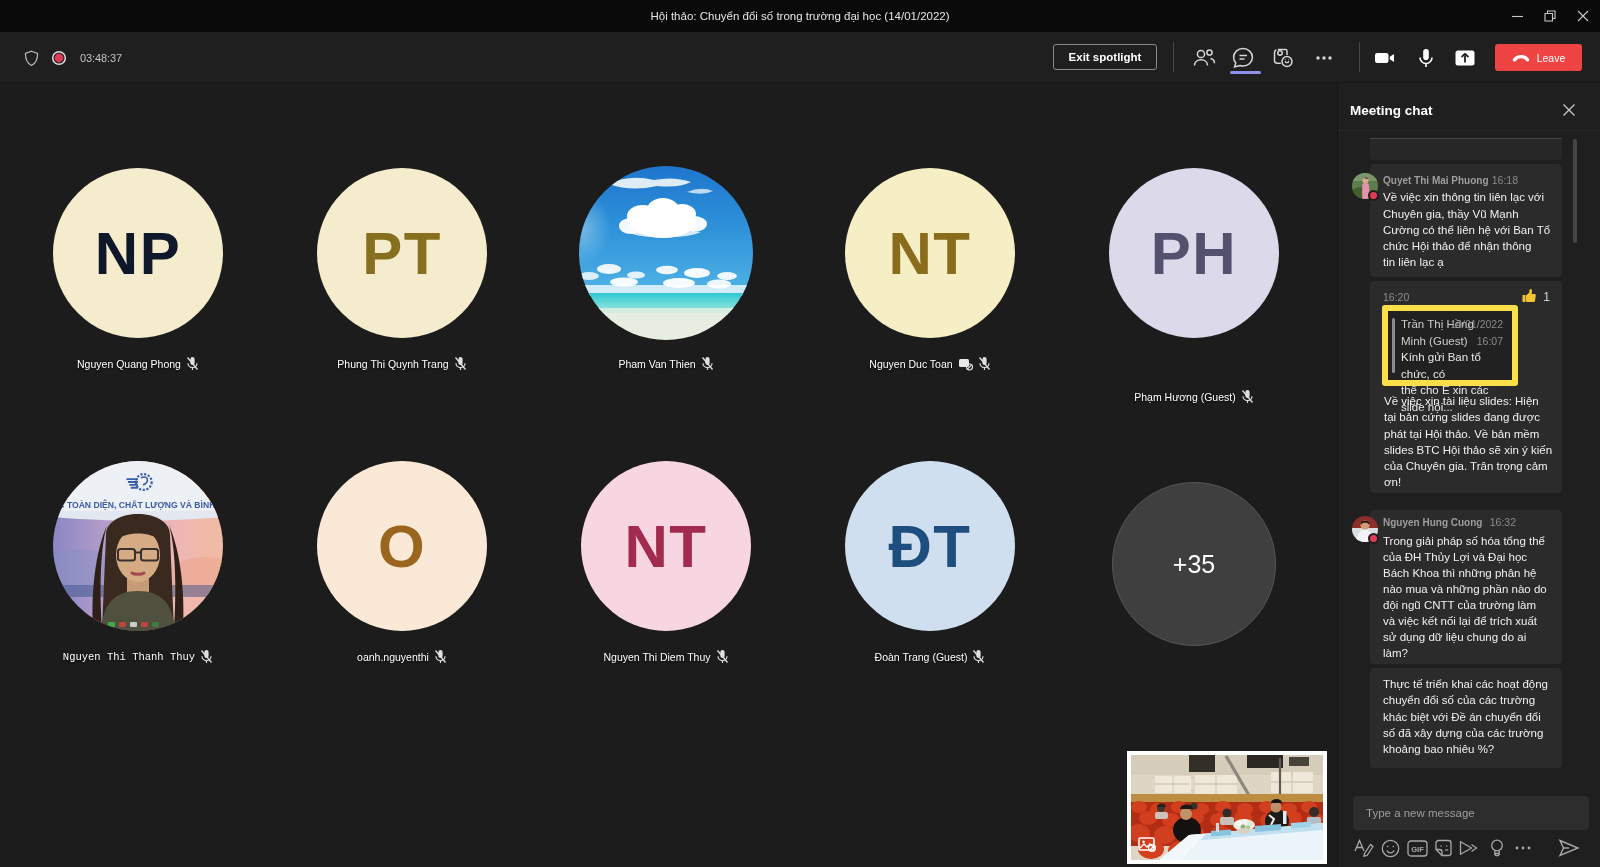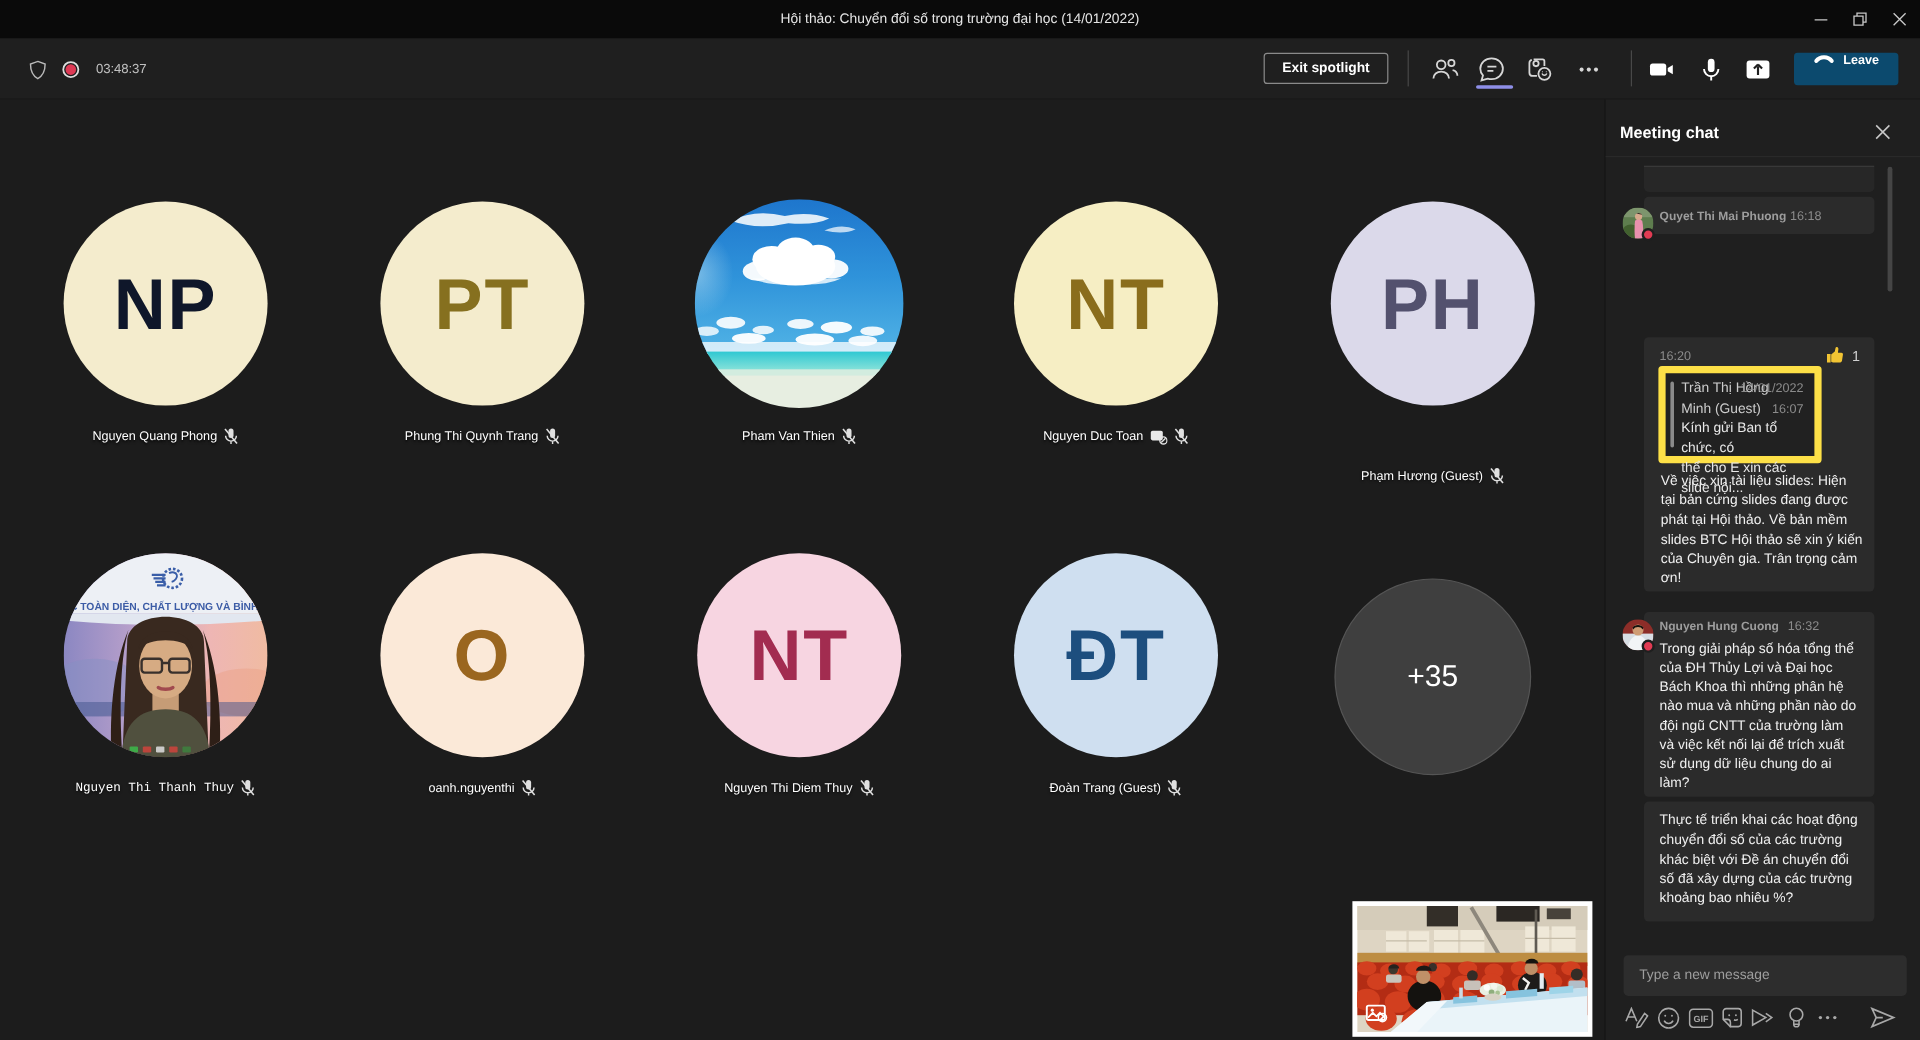--- a/index.html
+++ b/index.html
@@ -20,22 +20,22 @@
   #timer { position:absolute; left:80px; top:52px; color:#c0c0c0; font-size:11px; letter-spacing:-0.1px; }
   .tdivider { position:absolute; top:42px; width:1px; height:30px; background:#484848; }
   #exitspot { position:absolute; left:1053px; top:44px; width:104px; height:26px;
     border:1px solid #8a8a8a; border-radius:3px; color:#fff; font-size:11.5px; font-weight:700;
     text-align:center; line-height:24px; }
   .tico { position:absolute; top:45px; width:26px; height:26px; display:flex;
     align-items:center; justify-content:center; }
   #chatunderline { position:absolute; left:1230px; top:71px; width:31px; height:3px;
     background:#8e8fe8; border-radius:2px; }
   #leavebtn { position:absolute; left:1495px; top:44px; width:87px; height:27px;
-    background:#0c4a6e; border-radius:3px; color:#fff; font-size:10.5px; font-weight:700;
-    display:flex; align-items:flex-start; justify-content:center; gap:7px; }
+    background:#ef4444; border-radius:3px; color:#fff; font-size:10.5px; font-weight:400;
+    display:flex; align-items:center; justify-content:center; gap:7px; }
 
   
   #stage { position:absolute; left:0; top:83px; width:1337px; height:784px; background:#1c1c1c; }
   .tile { position:absolute; width:170px; height:170px; border-radius:50%; }
   .initials { width:100%; height:100%; border-radius:50%; display:flex; align-items:center;
     justify-content:center; font-size:60px; font-weight:700; letter-spacing:1.5px; }
   .nametag { position:absolute; width:240px; color:#fff; font-size:10.5px; white-space:nowrap;
     display:flex; align-items:center; justify-content:center; gap:5px; text-shadow:0 1px 2px rgba(0,0,0,.8); }
 
   
@@ -469,20 +469,21 @@
 <div id="chatpanel">
 
   <div style="position:absolute; left:0px; top:47px; width:263px; height:1px; background:#292929;"></div>
   <div style="position:absolute; left:235px; top:56px; width:4px; height:104px; background:#454545; border-radius:2px;"></div>
 
   <div style="position:absolute; left:32px; top:55px; width:192px; height:22px; background:#272727;
        border-top:1.5px solid #464646; border-radius:0 0 4px 4px;"></div>
 
   <div class="bubble" style="top:81px; padding:8px 9px 6px 13px;">
     <span class="msgname">Quyet Thi Mai Phuong</span>&nbsp; <span class="msgtime" style="position:absolute; right:44px;">16:18</span>
+    <div style="margin-top:0px;">Về việc xin thông tin liên lạc với<br>Chuyên gia, thầy Vũ Mạnh<br>Cường có thể liên hệ với Ban Tổ<br>chức Hội thảo để nhận thông<br>tin liên lạc ạ</div>
   </div>
   <div class="avatar" style="top:90px;">
     <svg width="26" height="26" viewBox="0 0 26 26">
       <rect width="26" height="26" fill="#5e7d4e"></rect>
       <rect y="0" width="26" height="8" fill="#7d956d"></rect>
       <ellipse cx="7" cy="20" rx="7" ry="6" fill="#42602f"></ellipse>
       <ellipse cx="21" cy="22" rx="6" ry="5" fill="#4c6a38"></ellipse>
       <circle cx="13.5" cy="7.5" r="3" fill="#d8a98c"></circle>
       <path d="M11.5 5 a3.4 2.6 0 0 1 5 1z" fill="#2c2420"></path>
       <path d="M10.5 11 C10 16 10 22 10.5 26 L17 26 C17.5 21 17.5 15 16.5 11 C15 9.8 12 9.8 10.5 11Z" fill="#e891ad"></path>

